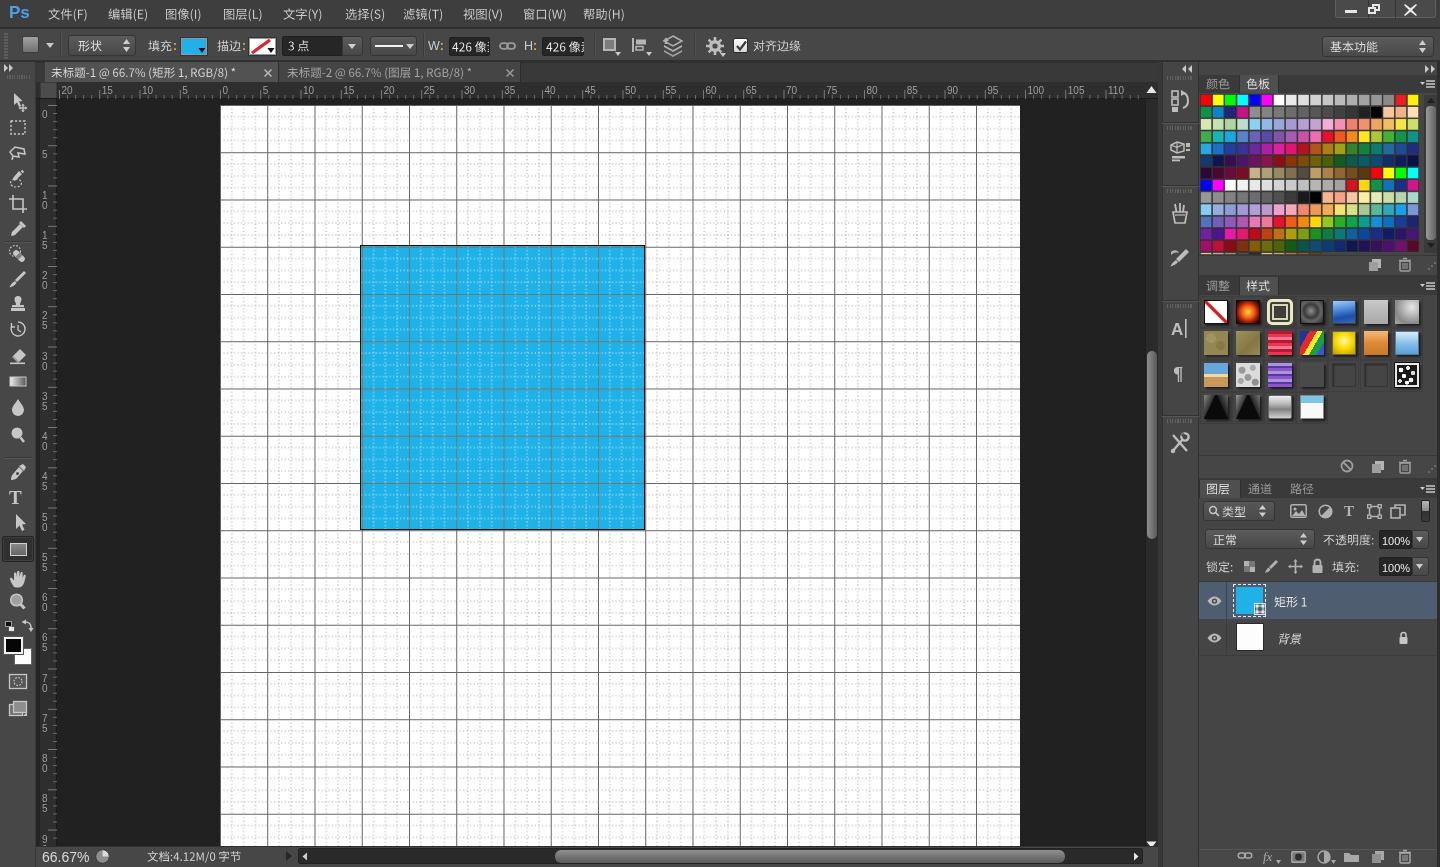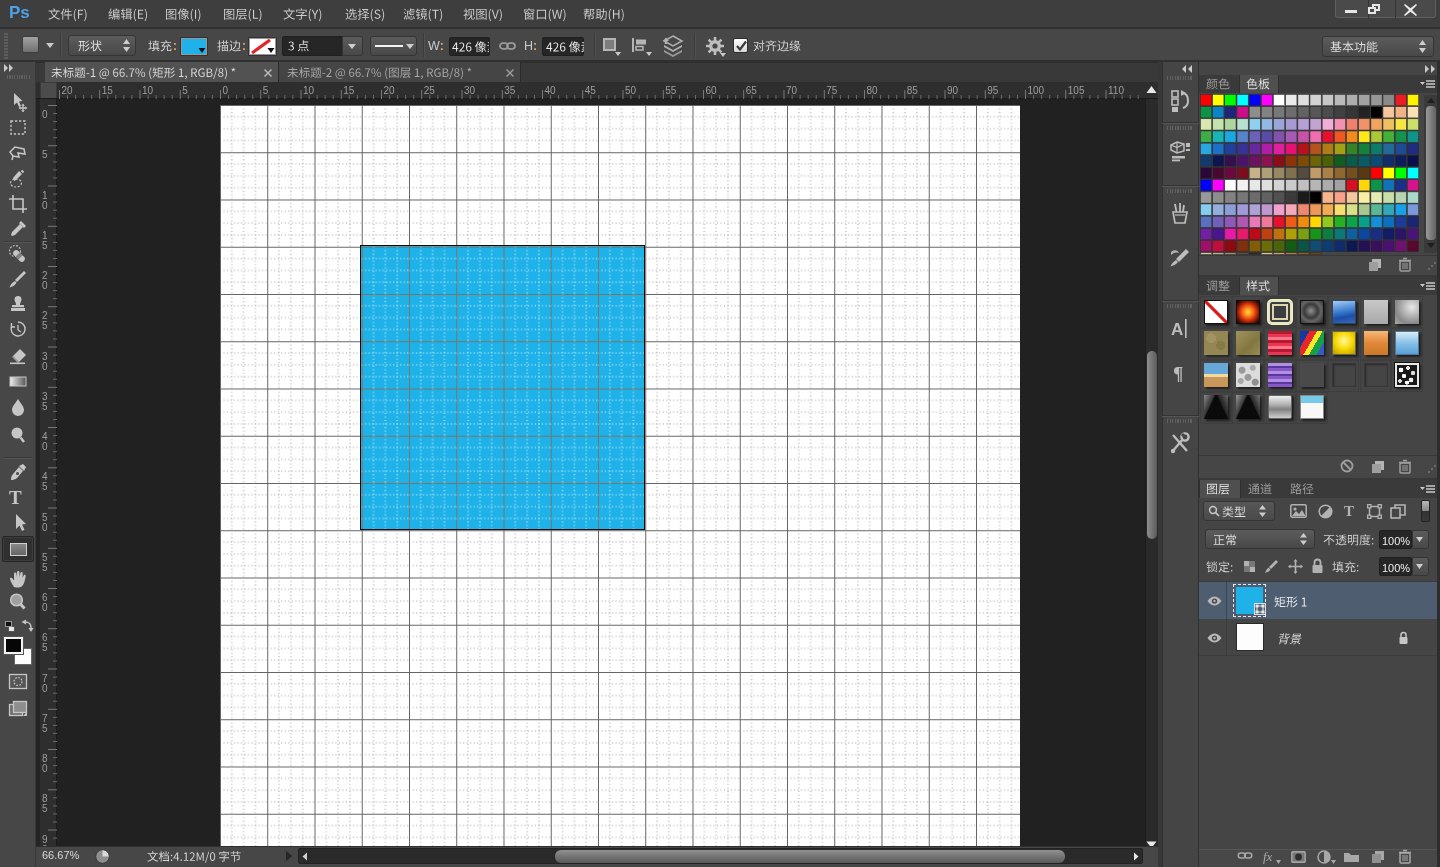--- a/index.html
+++ b/index.html
@@ -644,21 +644,21 @@
 </svg>
 <div style="position:absolute;left:1145px;top:99px;width:13px;height:747px;background:#2a2a2a;border-left:1px solid #1d1d1d;"></div>
 <svg class="abs" style="left:1146px;top:85px" width="11" height="9">
       <path d="M5.5 1 L10.5 8 L0.5 8 Z" fill="#e8e8e8"></path>
     </svg>
 <div class="abs" style="left:1146.5px;top:351px;width:10px;height:188px;border-radius:5px;background:linear-gradient(90deg,#8e8e8e,#5a5a5a);"></div>
 <svg class="abs" style="left:1146px;top:841px" width="11" height="8">
       <path d="M5.5 7 L10.5 0.5 L0.5 0.5 Z" fill="#e8e8e8"></path>
     </svg>
 <div style="position:absolute;left:36px;top:846px;width:1126px;height:21px;background:#474747;border-top:1px solid #2f2f2f;"></div>
-<div class="txt" style="left:42px;top:849px;font-size:11px;color:#d8d8d8">66.67%</div>
+<div class="txt" style="left:42px;top:849px;font-size:14px;color:#d8d8d8">66.67%</div>
 <svg class="abs" style="left:95px;top:849px" width="15" height="15" viewBox="0 0 15 15">
       <circle cx="7.5" cy="7.5" r="6.8" fill="#8e8e8e"></circle>
       <path d="M7.5 7.5 L7.5 0.7 A6.8 6.8 0 0 1 14.3 7.5 Z" fill="#dadada"></path>
       <circle cx="7.5" cy="7.5" r="6.8" fill="none" stroke="#3a3a3a"></circle>
     </svg>
 <svg style="position:absolute;left:147.0px;top:847.2px;" width="100" height="19" viewBox="0 -13.80 100 19">
       <path d="M4.86 -9.47C5.20 -8.91 5.58 -8.12 5.72 -7.66L6.67 -7.97C6.52 -8.44 6.11 -9.19 5.77 -9.73L4.86 -9.47ZM0.58 -7.64L0.58 -6.78L2.38 -6.78C3.05 -5.03 3.95 -3.53 5.14 -2.30C3.88 -1.23 2.33 -0.45 0.41 0.08C0.59 0.28 0.86 0.69 0.95 0.89C2.88 0.28 4.47 -0.55 5.77 -1.67C7.08 -0.53 8.64 0.33 10.52 0.84C10.67 0.59 10.92 0.23 11.12 0.05C9.28 -0.41 7.72 -1.23 6.44 -2.31C7.59 -3.50 8.48 -4.97 9.16 -6.78L10.97 -6.78L10.97 -7.64L0.58 -7.64ZM5.80 -2.91C4.72 -4.00 3.86 -5.31 3.27 -6.78L8.17 -6.78C7.59 -5.23 6.81 -3.95 5.80 -2.91ZM21.28 -8.92C21.05 -8.08 20.56 -6.86 20.16 -6.14L20.84 -5.92C21.25 -6.61 21.75 -7.73 22.14 -8.69L21.28 -8.92ZM16.06 -8.64C16.44 -7.81 16.89 -6.69 17.09 -5.98L17.84 -6.30C17.62 -6.98 17.17 -8.06 16.77 -8.91L16.06 -8.64ZM13.72 -9.66L13.72 -7.20L12.05 -7.20L12.05 -6.38L13.58 -6.38C13.23 -4.81 12.52 -2.98 11.80 -2.02C11.94 -1.81 12.14 -1.47 12.25 -1.23C12.80 -2.02 13.33 -3.30 13.72 -4.61L13.72 0.91L14.53 0.91L14.53 -4.88C14.89 -4.30 15.31 -3.59 15.48 -3.20L16.02 -3.88C15.81 -4.20 14.84 -5.55 14.53 -5.94L14.53 -6.38L15.98 -6.38L15.98 -7.20L14.53 -7.20L14.53 -9.66L13.72 -9.66ZM15.75 -0.72L15.75 0.11L21.19 0.11L21.19 0.81L22.03 0.81L22.03 -5.42L19.48 -5.42L19.48 -9.62L18.64 -9.62L18.64 -5.42L16.02 -5.42L16.02 -4.58L21.19 -4.58L21.19 -3.09L16.14 -3.09L16.14 -2.31L21.19 -2.31L21.19 -0.72L15.75 -0.72ZM24.59 -4.48C25.02 -4.48 25.36 -4.81 25.36 -5.30C25.36 -5.77 25.02 -6.09 24.59 -6.09C24.17 -6.09 23.84 -5.77 23.84 -5.30C23.84 -4.81 24.17 -4.48 24.59 -4.48ZM24.59 0.16C25.02 0.16 25.36 -0.17 25.36 -0.64C25.36 -1.12 25.02 -1.45 24.59 -1.45C24.17 -1.45 23.84 -1.12 23.84 -0.64C23.84 -0.17 24.17 0.16 24.59 0.16ZM30.11 0.00L31.11 0.00L31.11 -2.33L32.23 -2.33L32.23 -3.16L31.11 -3.16L31.11 -8.42L29.94 -8.42L26.44 -3.02L26.44 -2.33L30.11 -2.33L30.11 0.00ZM30.11 -3.16L27.53 -3.16L29.45 -6.03C29.69 -6.45 29.92 -6.88 30.12 -7.28L30.17 -7.28C30.14 -6.86 30.11 -6.16 30.11 -5.75L30.11 -3.16ZM34.17 0.16C34.59 0.16 34.94 -0.17 34.94 -0.64C34.94 -1.12 34.59 -1.45 34.17 -1.45C33.75 -1.45 33.42 -1.12 33.42 -0.64C33.42 -0.17 33.75 0.16 34.17 0.16ZM36.80 0.00L41.42 0.00L41.42 -0.88L39.72 -0.88L39.72 -8.42L38.92 -8.42C38.45 -8.17 37.92 -7.97 37.17 -7.83L37.17 -7.17L38.67 -7.17L38.67 -0.88L36.80 -0.88L36.80 0.00ZM42.66 0.00L47.97 0.00L47.97 -0.91L45.62 -0.91C45.20 -0.91 44.69 -0.86 44.25 -0.83C46.23 -2.70 47.56 -4.42 47.56 -6.11C47.56 -7.59 46.61 -8.58 45.09 -8.58C44.03 -8.58 43.30 -8.09 42.61 -7.34L43.22 -6.75C43.70 -7.31 44.28 -7.73 44.97 -7.73C46.02 -7.73 46.53 -7.03 46.53 -6.06C46.53 -4.61 45.31 -2.94 42.66 -0.62L42.66 0.00ZM49.69 0.00L50.64 0.00L50.64 -4.67C50.64 -5.39 50.58 -6.42 50.52 -7.16L50.56 -7.16L51.23 -5.23L52.83 -0.84L53.55 -0.84L55.12 -5.23L55.81 -7.16L55.86 -7.16C55.80 -6.42 55.72 -5.39 55.72 -4.67L55.72 0.00L56.70 0.00L56.70 -8.42L55.44 -8.42L53.83 -3.92C53.62 -3.34 53.45 -2.75 53.23 -2.16L53.19 -2.16C52.98 -2.75 52.80 -3.34 52.58 -3.92L50.97 -8.42L49.69 -8.42L49.69 0.00ZM58.00 2.06L58.77 2.06L62.20 -9.12L61.45 -9.12L58.00 2.06ZM65.59 0.16C67.19 0.16 68.20 -1.30 68.20 -4.25C68.20 -7.17 67.19 -8.58 65.59 -8.58C63.98 -8.58 62.97 -7.17 62.97 -4.25C62.97 -1.30 63.98 0.16 65.59 0.16ZM65.59 -0.70C64.64 -0.70 63.98 -1.77 63.98 -4.25C63.98 -6.70 64.64 -7.75 65.59 -7.75C66.55 -7.75 67.20 -6.70 67.20 -4.25C67.20 -1.77 66.55 -0.70 65.59 -0.70ZM76.64 -4.17L76.64 -3.45L72.14 -3.45L72.14 -2.62L76.64 -2.62L76.64 -0.16C76.64 0.00 76.58 0.06 76.38 0.06C76.16 0.06 75.42 0.06 74.64 0.05C74.80 0.28 74.95 0.67 75.02 0.91C75.98 0.91 76.59 0.89 77.00 0.77C77.42 0.62 77.55 0.38 77.55 -0.14L77.55 -2.62L82.03 -2.62L82.03 -3.45L77.55 -3.45L77.55 -3.88C78.55 -4.42 79.59 -5.20 80.30 -5.94L79.72 -6.38L79.52 -6.34L74.02 -6.34L74.02 -5.52L78.64 -5.52C78.06 -5.02 77.31 -4.52 76.64 -4.17ZM76.22 -9.47C76.44 -9.17 76.66 -8.80 76.81 -8.47L72.27 -8.47L72.27 -6.08L73.11 -6.08L73.11 -7.64L81.03 -7.64L81.03 -6.08L81.92 -6.08L81.92 -8.47L77.81 -8.47C77.66 -8.84 77.36 -9.36 77.06 -9.73L76.22 -9.47ZM83.97 -5.59L83.97 -4.77L86.98 -4.77L86.98 0.89L87.89 0.89L87.89 -4.77L91.72 -4.77L91.72 -1.77C91.72 -1.59 91.66 -1.55 91.44 -1.55C91.20 -1.53 90.42 -1.53 89.58 -1.55C89.70 -1.28 89.81 -0.92 89.84 -0.66C90.94 -0.66 91.66 -0.66 92.08 -0.80C92.48 -0.94 92.61 -1.22 92.61 -1.75L92.61 -5.59L83.97 -5.59ZM90.14 -9.66L90.14 -8.36L87.05 -8.36L87.05 -9.66L86.17 -9.66L86.17 -8.36L83.47 -8.36L83.47 -7.53L86.17 -7.53L86.17 -6.20L87.05 -6.20L87.05 -7.53L90.14 -7.53L90.14 -6.20L91.03 -6.20L91.03 -7.53L93.72 -7.53L93.72 -8.36L91.03 -8.36L91.03 -9.66L90.14 -9.66Z" fill="#d8d8d8"></path>
     </svg>
 <svg class="abs" style="left:285px;top:851px" width="8" height="10">
       <path d="M1 0 L7 5 L1 10 Z" fill="#262626"></path>

